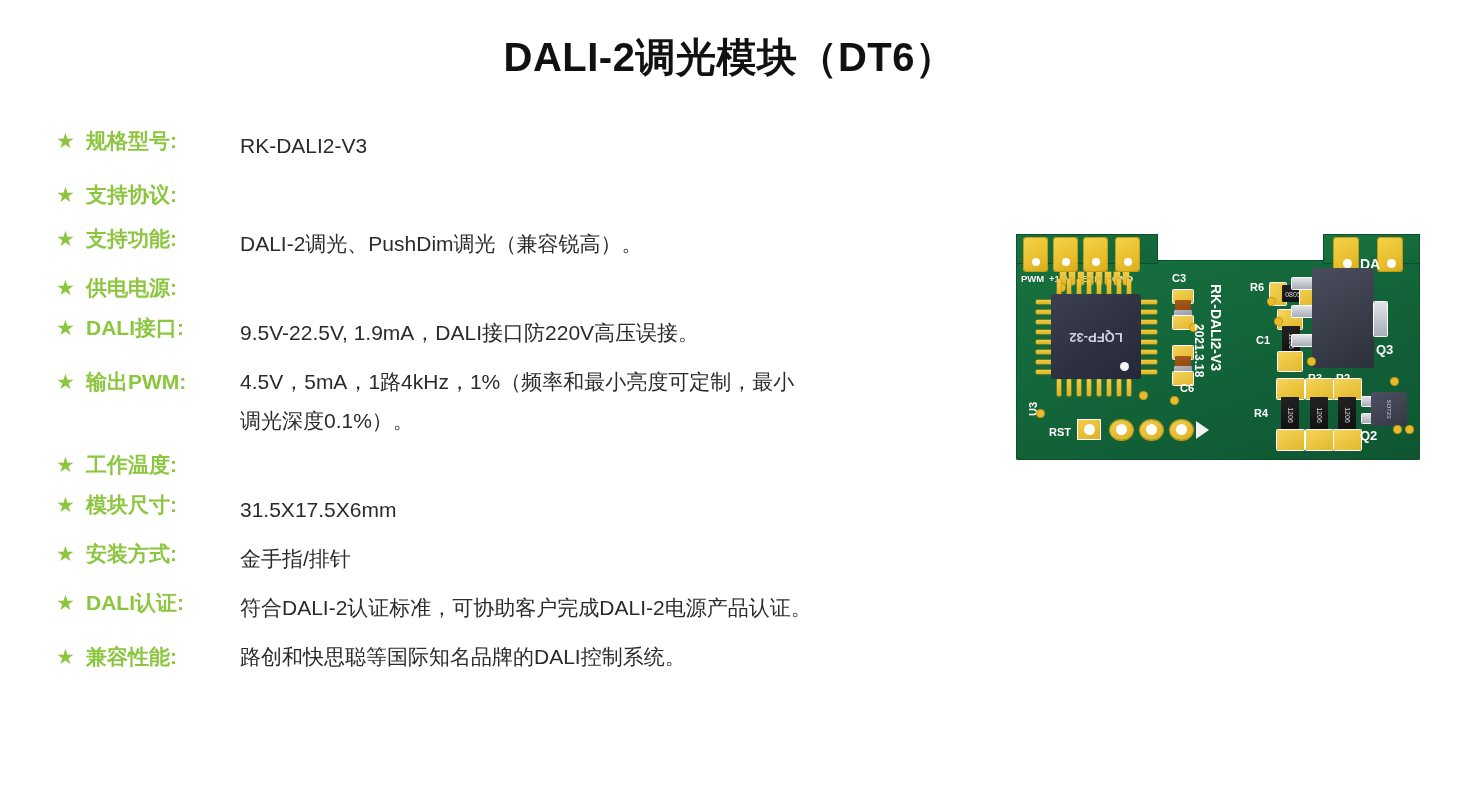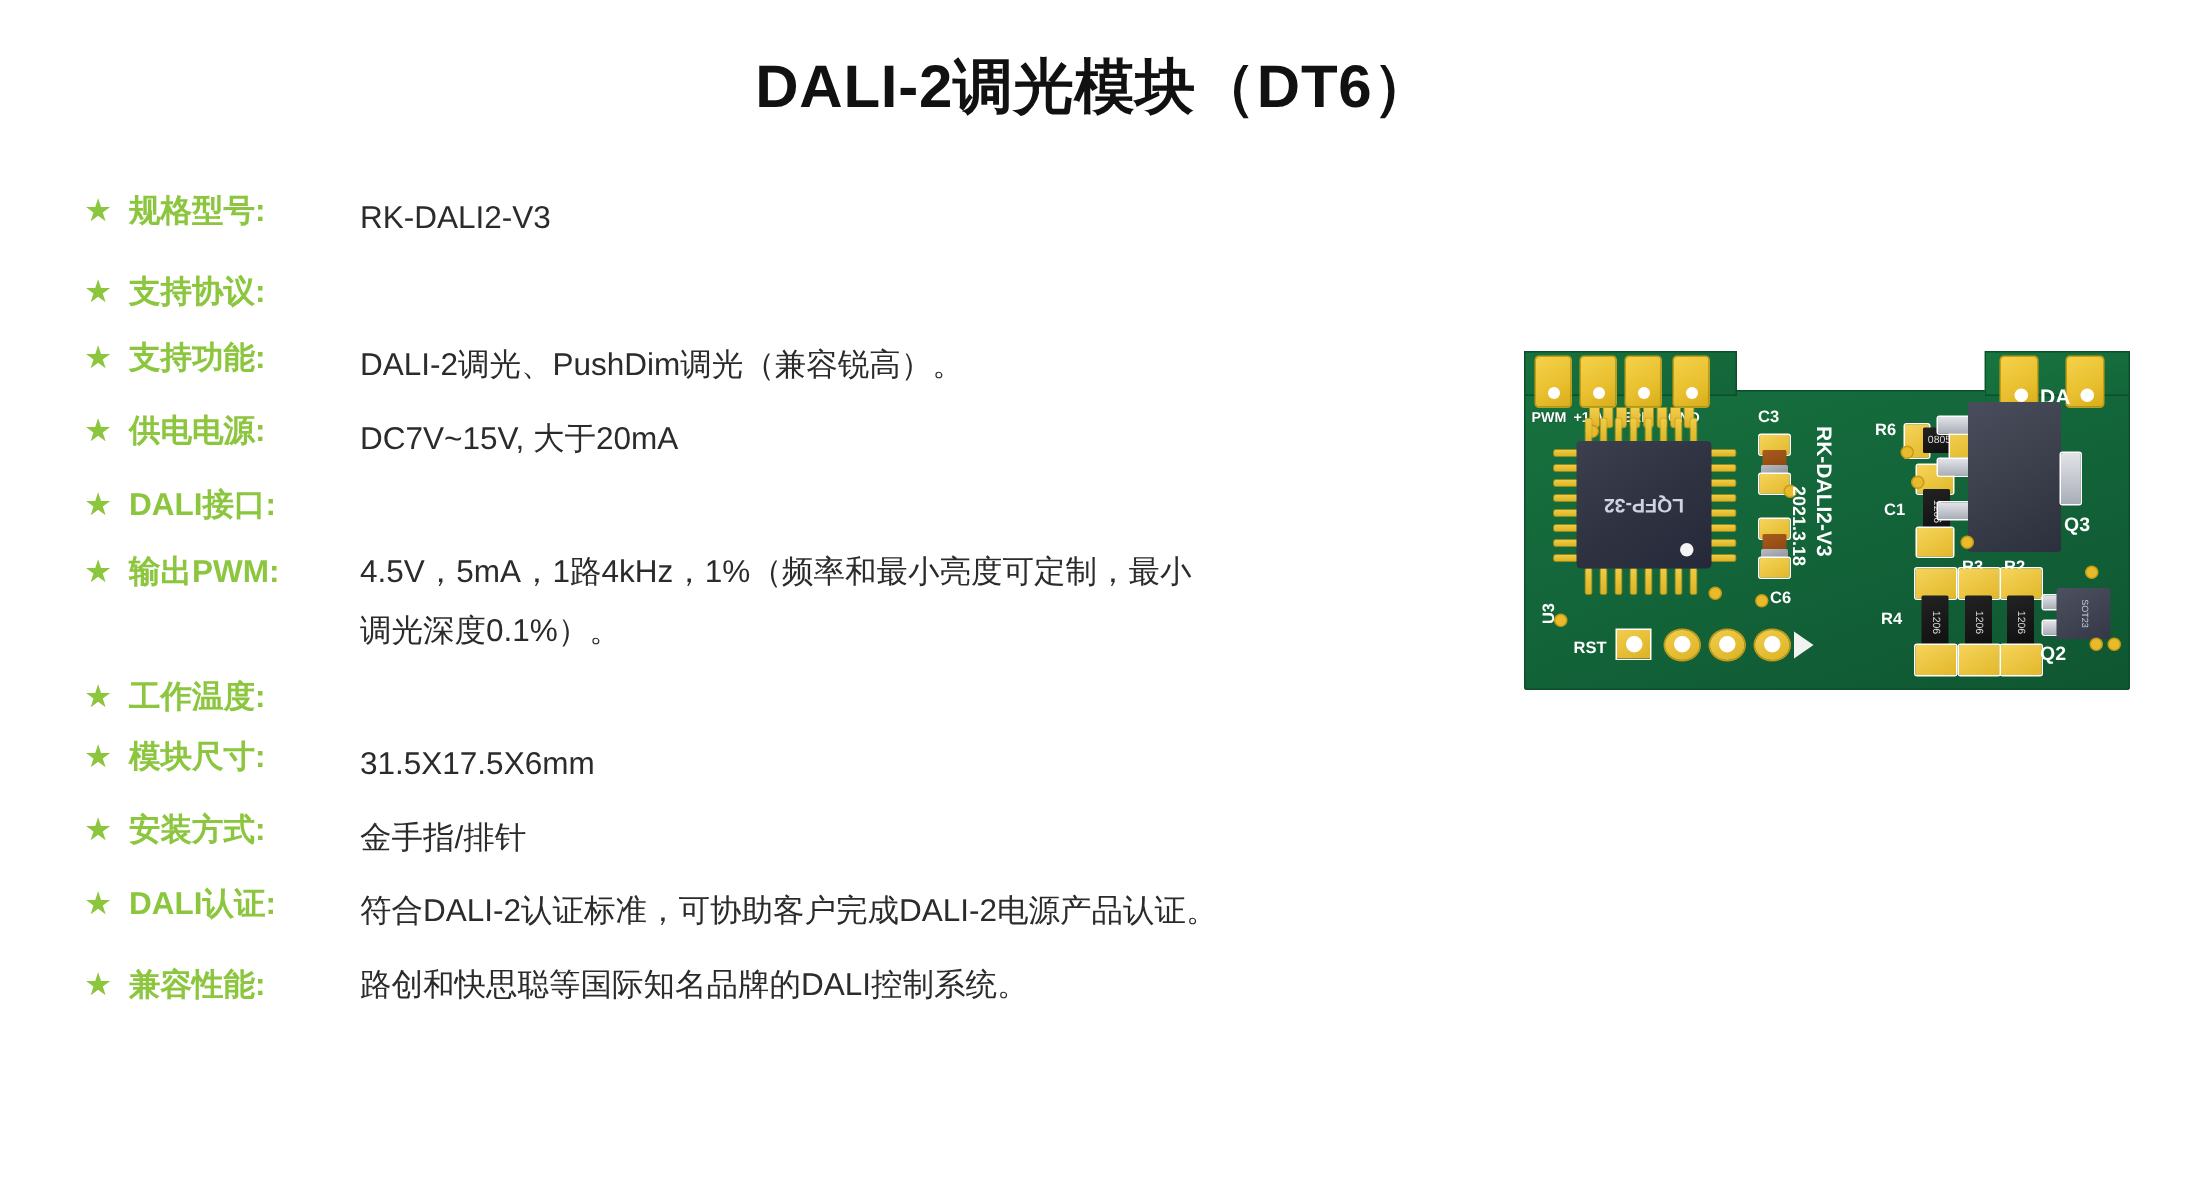--- a/index.html
+++ b/index.html
@@ -278,28 +278,28 @@
     <span class="star-icon">★</span>
     <span class="spec-label">支持功能:</span>
     <span class="spec-value">
       <span class="vline">DALI-2调光、PushDim调光（兼容锐高）。</span>
     </span>
   </div>
 
   <div class="spec-row">
     <span class="star-icon">★</span>
     <span class="spec-label">供电电源:</span>
-    <span class="spec-value">
-      <span class="vline">DC7V~15V, 大于20mA</span>
-    </span>
   </div>
 
   <div class="spec-row">
     <span class="star-icon">★</span>
     <span class="spec-label">DALI接口:</span>
+    <span class="spec-value">
+      <span class="vline">9.5V-22.5V, 1.9mA，DALI接口防220V高压误接。</span>
+    </span>
   </div>
 
   <div class="spec-row tall">
     <span class="star-icon">★</span>
     <span class="spec-label">输出PWM:</span>
     <span class="spec-value">
       <span class="vline">4.5V，5mA，1路4kHz，1%（频率和最小亮度可定制，最小</span>
       <span class="vline">调光深度0.1%）。</span>
     </span>
   </div>
@@ -443,21 +443,21 @@
   <div class="smd-brown" style="left:159px; top:66px; width:16px; height:12px;"></div>
   <div class="smd-grey" style="left:158px; top:76px; width:18px; height:7px;"></div>
   <div class="smd-pad" style="left:157px; top:82px; width:20px; height:13px;"></div>
   <div class="small-via" style="left:174px; top:90px;"></div>
 
   <div class="smd-pad" style="left:157px; top:112px; width:20px; height:13px;"></div>
   <div class="smd-brown" style="left:159px; top:122px; width:16px; height:12px;"></div>
   <div class="smd-grey" style="left:158px; top:132px; width:18px; height:7px;"></div>
   <div class="smd-pad" style="left:157px; top:138px; width:20px; height:13px;"></div>
   <div class="small-via" style="left:155px; top:163px;"></div>
-  <div class="silk" style="left:164px; top:159px;">C6</div>
+  <div class="silk" style="left:164px; top:148px;">C6</div>
 
   <div class="silk-v" style="left:208px; top:50px; font-size:14px; transform: rotate(90deg);">RK-DALI2-V3</div>
   <div class="silk-v" style="left:190px; top:90px; font-size:12px; transform: rotate(90deg);">2021.3.18</div>
 
   <div class="silk" style="left:234px; top:47px;">R6</div>
   <div class="smd-pad" style="left:254px; top:49px; width:16px; height:22px;"></div>
   <div class="smd-black" style="left:266px; top:51px; width:22px; height:17px;">
     <span class="smd-code" style="transform:translate(-50%,-50%);">0805</span>
   </div>
   <div class="smd-pad" style="left:284px; top:49px; width:16px; height:22px;"></div>

